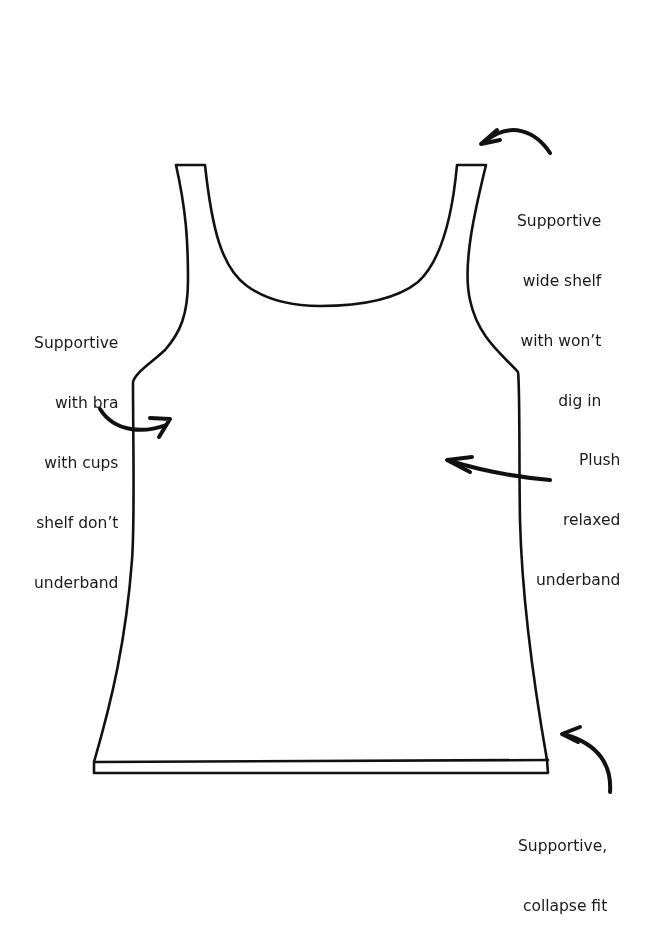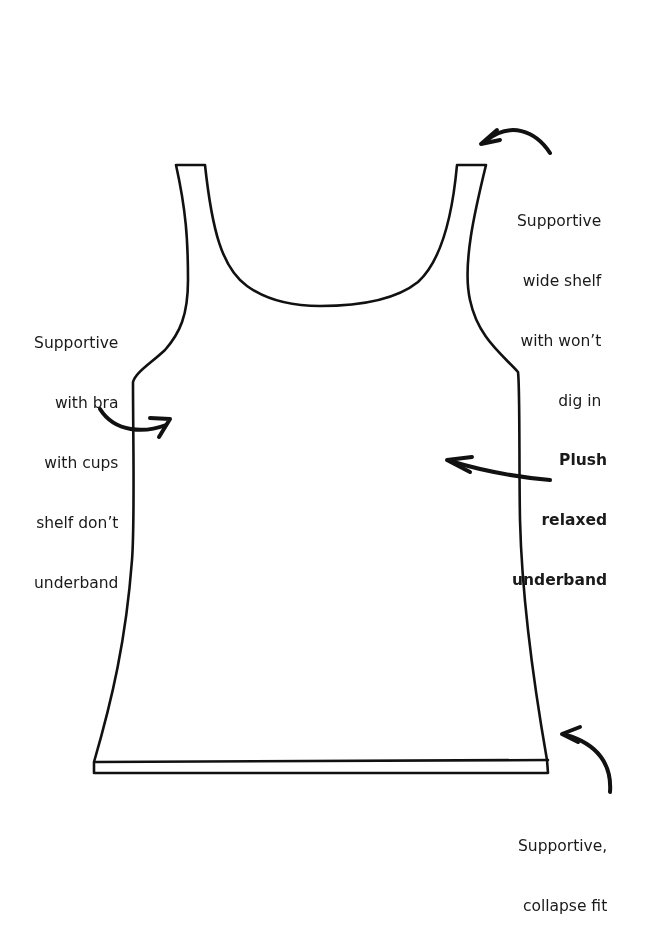--- a/index.html
+++ b/index.html
@@ -76,21 +76,21 @@
 </div>
 
 <div class="label" style="left:34px; top:293px;">
   <span>Supportive</span>
   <span>with bra</span>
   <span>with cups</span>
   <span>shelf don’t</span>
   <span>underband</span>
 </div>
 
-<div class="label" style="left:512px; top:410px;font-weight:bold;">
+<div class="label" style="left:536px; top:410px;">
   <span>Plush</span>
   <span>relaxed</span>
   <span>underband</span>
 </div>
 
 <div class="label" style="left:518px; top:796px;">
   <span>Supportive,</span>
   <span>collapse fit</span>
 </div>
 

